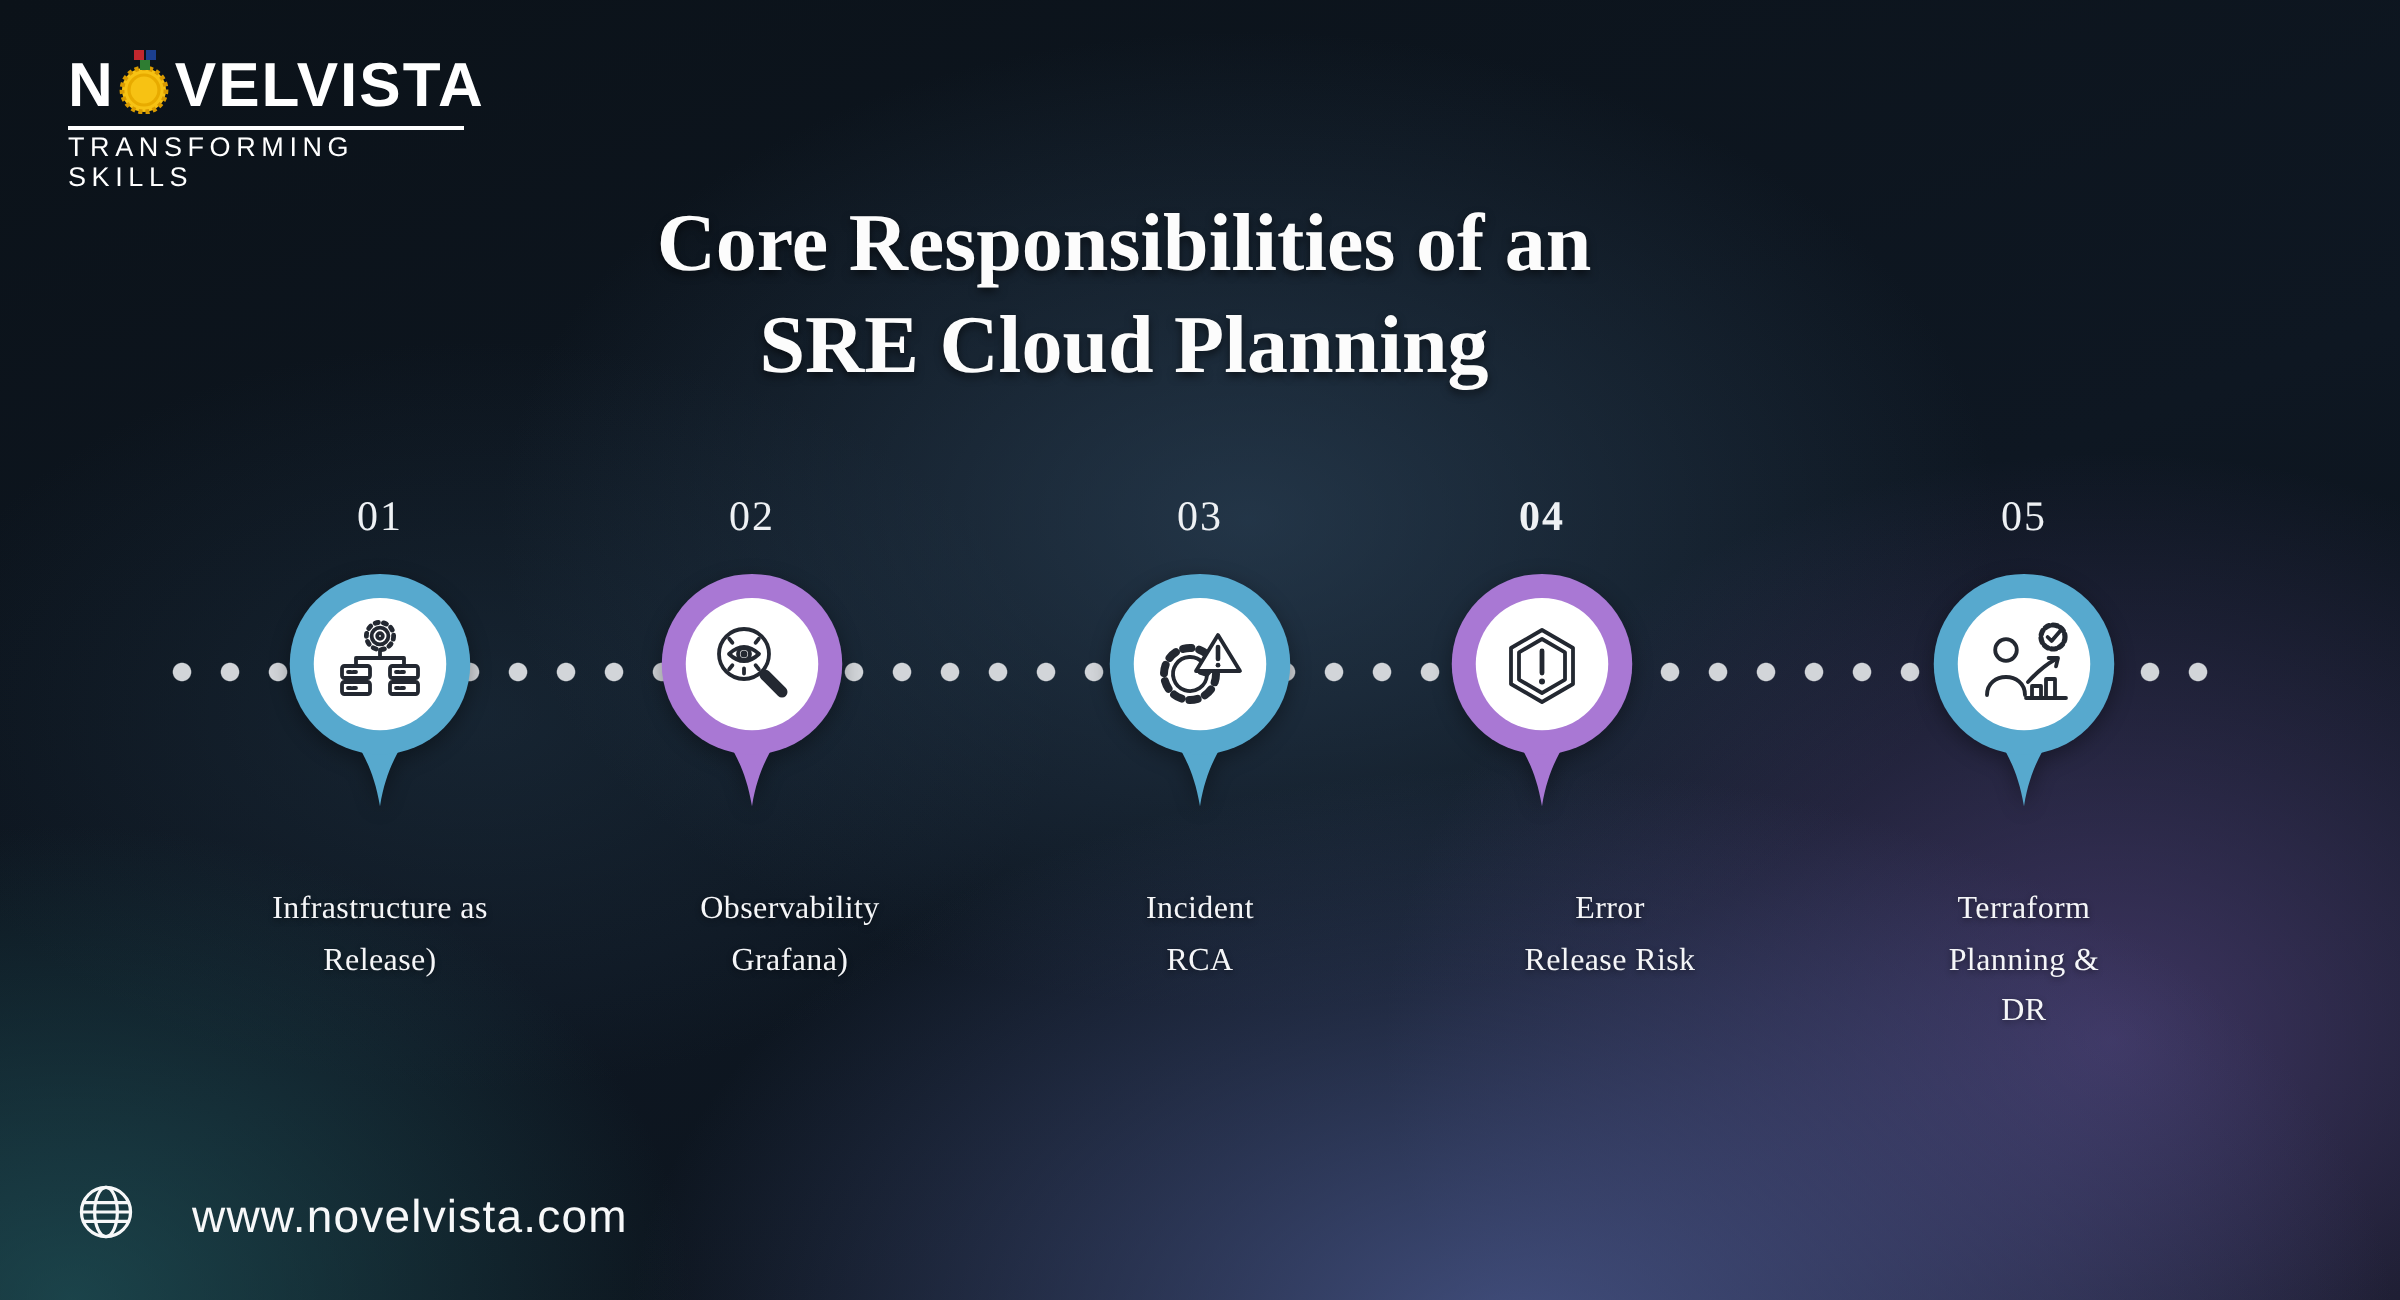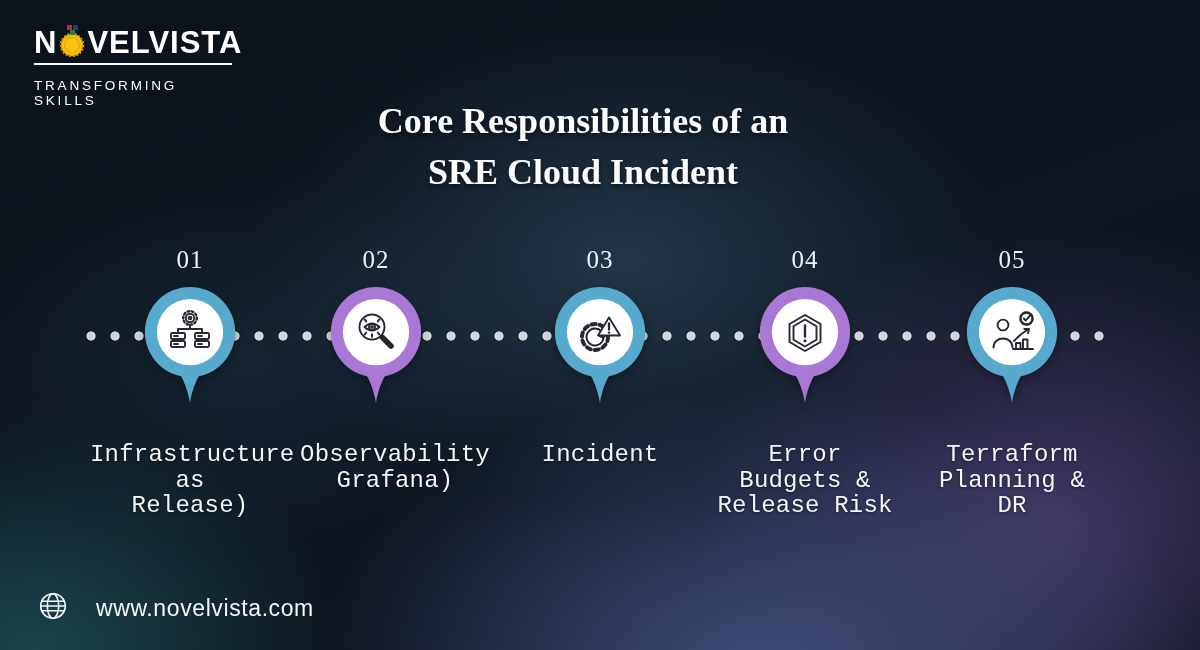--- a/index.html
+++ b/index.html
@@ -15,46 +15,46 @@
       linear-gradient(160deg, #0b1219 0%, #0e1722 55%, #0a1016 100%);
   }
 
   
   .logo{position:absolute;left:34px;top:26px;}
   .logo-row{display:flex;align-items:center;color:#fff;font-weight:800;
     font-size:31px;letter-spacing:1px;line-height:34px;font-family:"Liberation Sans",sans-serif;}
   .logo-sun{position:relative;width:28px;height:28px;margin:0 1px;}
   .logo-sun svg{display:block;}
   .pix{position:absolute;width:5px;height:5px;}
-  .logo-tagline{margin-top:3px;border-top:2px solid #fff;padding-top:13px;
+  .logo-tagline{margin-top:3px;border-top:2px solid #fff;padding-top:1px;
     color:#fff;font-size:13.5px;letter-spacing:2.8px;font-weight:500;width:198px;text-align:left;}
 
   
   .title{position:absolute;left:0;top:96px;width:1124px;text-align:center;
-    font-family:"Liberation Serif",serif;font-weight:700;font-size:36px;line-height:51px;
-    color:#fcfcfc;text-shadow:0 2px 4px rgba(0,0,0,0.55);padding-left:21px;}
+    font-family:"Liberation Serif",serif;font-weight:700;font-size:41px;line-height:51px;
+    color:#fcfcfc;text-shadow:0 2px 4px rgba(0,0,0,0.55);}
 
   
   .dots{position:absolute;left:86px;top:331px;width:1022px;height:10px;z-index:1;
     background-image:radial-gradient(circle at 5px 5px,#d2d5d9 4.3px,rgba(210,213,217,0) 4.9px);
     background-size:24px 10px;background-repeat:repeat-x;}
   .step-number{position:absolute;width:96px;top:246px;text-align:center;z-index:2;
-    font-family:"Liberation Serif",serif;font-size:25px;color:#eef1f4;letter-spacing:1px;}
+    font-family:"Liberation Serif",serif;font-size:21px;color:#eef1f4;letter-spacing:1px;}
   .pin{position:absolute;top:284px;width:96px;height:123px;z-index:2;}
   .pin svg.pin-shape{display:block;filter:drop-shadow(0 3px 5px rgba(0,0,0,0.35));}
   .pin .icon-holder{position:absolute;left:24px;top:24px;width:48px;height:48px;}
   .step-label{position:absolute;top:442px;width:200px;text-align:center;z-index:2;
-    font-family:Liberation Mono, monospace;font-size:24px;line-height:25.5px;
+    font-family:Liberation Serif, serif;font-size:16px;line-height:25.5px;
     color:#f5f6f8;letter-spacing:0.2px;text-shadow:0 1px 3px rgba(0,0,0,0.45);}
 
   
   .c1 .pin,.c1 .step-number{left:142px;} .c1 .step-label{left:90px;}
   .c2 .pin,.c2 .step-number{left:328px;} .c2 .step-label{left:295px;}
   .c3 .pin,.c3 .step-number{left:552px;} .c3 .step-label{left:500px;}
-  .c4 .pin,.c4 .step-number{left:757px;} .c4 .step-label{left:705px;}
+  .c4 .pin,.c4 .step-number{left:723px;font-weight:bold;} .c4 .step-label{left:705px;}
   .c5 .pin,.c5 .step-number{left:964px;} .c5 .step-label{left:912px;}
 
   
   .footer{position:absolute;left:36px;top:589px;display:flex;align-items:center;gap:26px;}
   .footer .site{color:#f7f8f9;font-size:23px;letter-spacing:0.6px;font-weight:500;}
 
   .ic{stroke:#232831;stroke-width:1.9;fill:none;stroke-linecap:round;stroke-linejoin:round;}
 </style>
 </head>
 <body>
@@ -74,21 +74,21 @@
           <circle cx="14" cy="16" r="7.5" fill="none" stroke="#e8ab00" stroke-width="1.6"></circle>
         </svg>
       </span>
       <span>VELVISTA</span>
     </div>
     <div class="logo-tagline">TRANSFORMING SKILLS</div>
   </div>
 
   <div class="title">
     <div>Core Responsibilities of an</div>
-    <div>SRE Cloud Incident</div>
+    <div>SRE Cloud Planning</div>
   </div>
 
   <div class="dots"></div>
 
   <div class="col c1">
     <div class="step-number">01</div>
     <div class="pin">
       <svg class="pin-shape" width="96" height="123" viewBox="0 0 100 128">
         <path d="M30 74 C38 94 46 100 50 124 C54 100 62 94 70 74 Z" fill="#57a9ce"></path>
         <circle cx="50" cy="50" r="47" fill="#57a9ce"></circle>
@@ -160,20 +160,21 @@
             <path d="M27.5 29.5 l2.4 -2.8 M27.5 29.5 l-3.6 -1.2"></path>
             <path d="M33 9.5 L44 27.5 H22 Z" fill="#ffffff"></path>
             <path d="M33 15.5 V21.5" stroke-width="2.3"></path>
             <circle cx="33" cy="24.6" r="1.2" fill="#232831" stroke="none"></circle>
           </g>
         </svg>
       </div>
     </div>
     <div class="step-label">
       <div>Incident</div>
+      <div>RCA</div>
     </div>
   </div>
 
   <div class="col c4">
     <div class="step-number">04</div>
     <div class="pin">
       <svg class="pin-shape" width="96" height="123" viewBox="0 0 100 128">
         <path d="M30 74 C38 94 46 100 50 124 C54 100 62 94 70 74 Z" fill="#a978d4"></path>
         <circle cx="50" cy="50" r="47" fill="#a978d4"></circle>
         <circle cx="50" cy="50" r="34.5" fill="#ffffff"></circle>
@@ -184,21 +185,20 @@
             <path d="M24 7 L39.5 16 V34 L24 43 L8.5 34 V16 Z"></path>
             <path d="M24 11.5 L35.5 18.2 V31.8 L24 38.5 L12.5 31.8 V18.2 Z"></path>
             <path d="M24 17.5 V28.5" stroke-width="2.4"></path>
             <circle cx="24" cy="32.8" r="1.5" fill="#232831" stroke="none"></circle>
           </g>
         </svg>
       </div>
     </div>
     <div class="step-label">
       <div>Error</div>
-      <div>Budgets &amp;</div>
       <div>Release Risk</div>
     </div>
   </div>
 
   <div class="col c5">
     <div class="step-number">05</div>
     <div class="pin">
       <svg class="pin-shape" width="96" height="123" viewBox="0 0 100 128">
         <path d="M30 74 C38 94 46 100 50 124 C54 100 62 94 70 74 Z" fill="#57a9ce"></path>
         <circle cx="50" cy="50" r="47" fill="#57a9ce"></circle>

